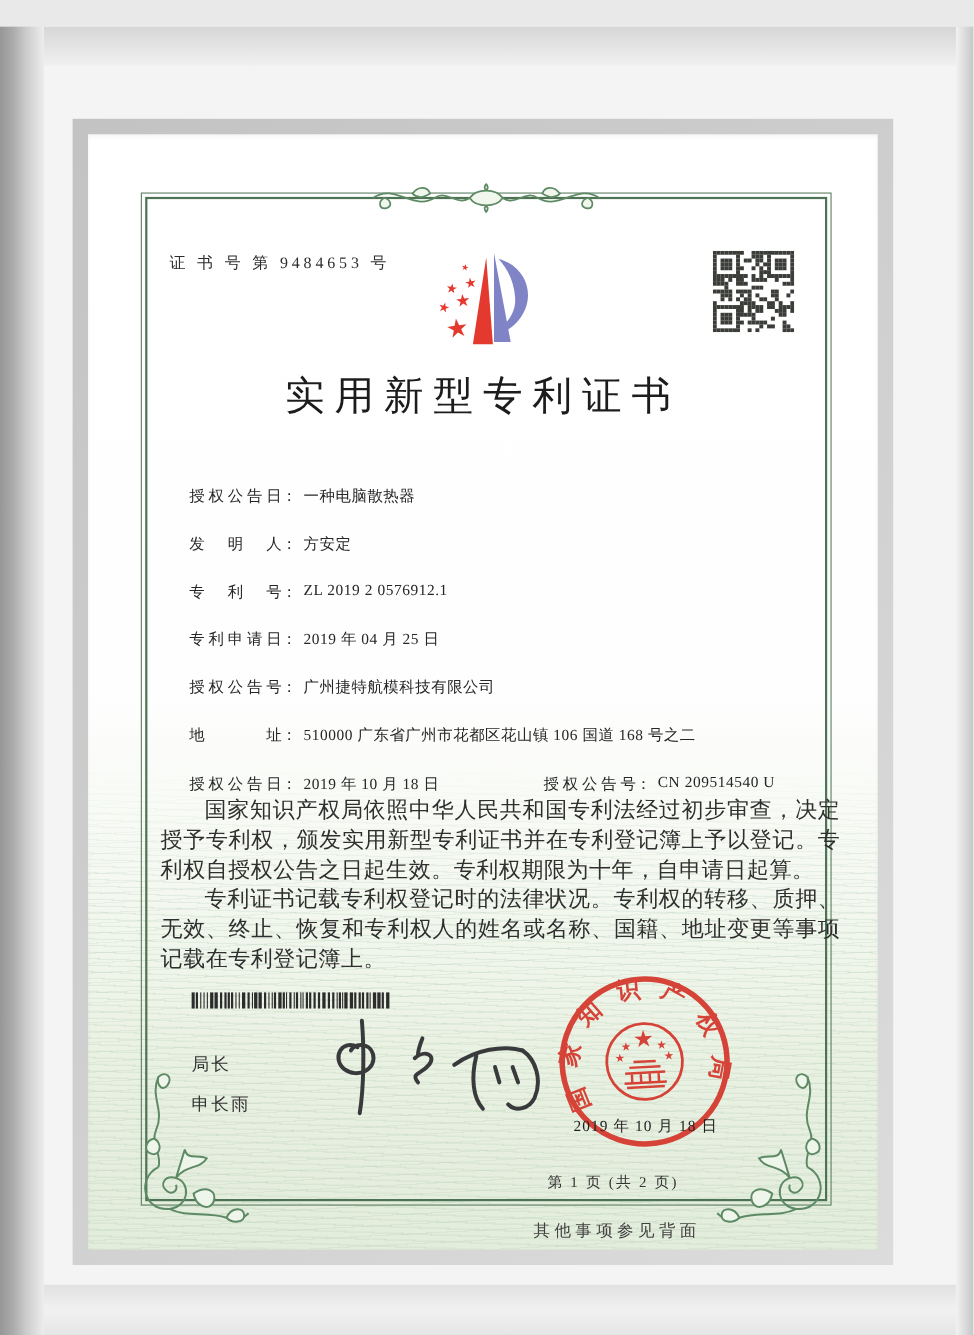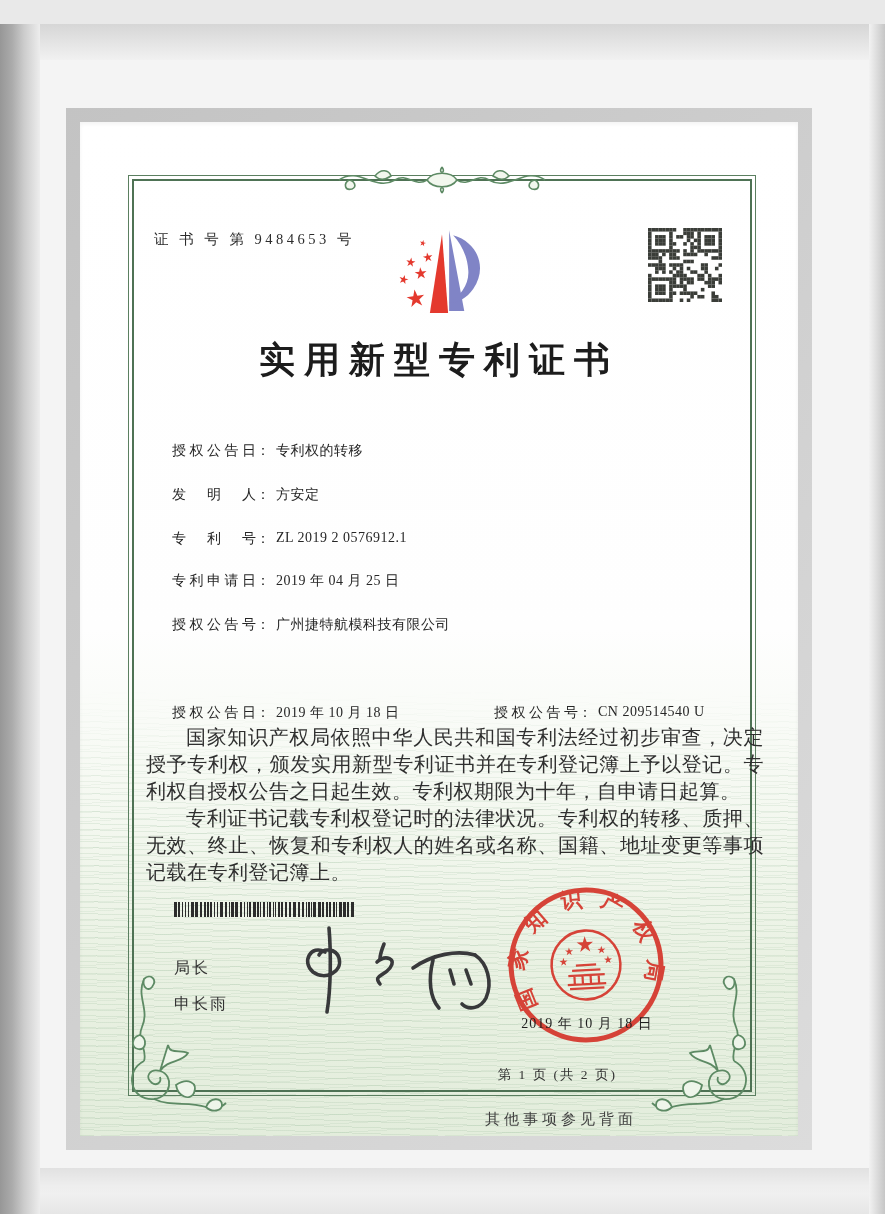--- a/index.html
+++ b/index.html
@@ -32,21 +32,21 @@
     border:2px solid #4e7254;outline:1px solid #5b7f60;outline-offset:3px;}
   .ornament-top{position:absolute;left:255px;top:36px;width:214px;height:42px;}
   .flourish{position:absolute;width:112px;height:138px;}
   .flourish-bl{left:38px;top:853px;}
   .flourish-br{left:568px;top:853px;transform:scaleX(-1);}
   
   .cert-no{position:absolute;left:74px;top:108px;font-size:14.5px;letter-spacing:3.5px;color:#2c2c2c;}
   .logo{position:absolute;left:308px;top:100px;width:104px;height:96px;}
   .qr{position:absolute;left:568px;top:106px;width:74px;height:74px;}
   .title{position:absolute;left:0;top:214px;width:718px;margin:0;text-align:center;
-    font-size:36px;font-weight:700;letter-spacing:9px;color:#1c1c1c;}
+    font-size:36px;font-weight:400;letter-spacing:9px;color:#1c1c1c;}
   .frow{position:absolute;left:92px;width:600px;height:20px;font-size:14px;color:#262626;white-space:nowrap;}
   .flabel{display:inline-block;width:84px;text-align:justify;text-align-last:justify;vertical-align:top;}
   .fcolon{display:inline-block;vertical-align:top;}
   .fvalue{display:inline-block;margin-left:6px;vertical-align:top;letter-spacing:.5px;}
   .pair2{position:absolute;left:322px;top:0;}
   .paras{position:absolute;left:66px;top:602px;width:618px;font-size:20px;line-height:27px;
     color:#2f2f2f;text-align:justify;}
   .paras p{margin:0;text-indent:2em;letter-spacing:.5px;}
   .barcode{position:absolute;left:94px;top:780px;width:182px;height:15px;}
   .director-title{position:absolute;left:94px;top:836px;font-size:16px;letter-spacing:2px;color:#333;
@@ -370,33 +370,36 @@
             <rect x="31.71" y="70.48" width="3.57" height="3.57" fill="#3a3d38"></rect>
             <rect x="38.76" y="70.48" width="3.57" height="3.57" fill="#3a3d38"></rect>
             <rect x="63.43" y="70.48" width="3.57" height="3.57" fill="#3a3d38"></rect>
             <rect x="66.95" y="70.48" width="3.57" height="3.57" fill="#3a3d38"></rect>
             <rect x="70.48" y="70.48" width="3.57" height="3.57" fill="#3a3d38"></rect>
           </svg></div>
 
       <h1 class="title">实用新型专利证书</h1>
 
       <div class="frow" style="top:320px">
-        <span class="flabel">授权公告日</span><span class="fcolon">：</span><span class="fvalue">专利权的转移</span>
+        <span class="flabel">授权公告日</span><span class="fcolon">：</span><span class="fvalue">一种电脑散热器</span>
       </div>
       <div class="frow" style="top:364px">
         <span class="flabel">发明人</span><span class="fcolon">：</span><span class="fvalue">方安定</span>
       </div>
       <div class="frow" style="top:408px">
         <span class="flabel">专利号</span><span class="fcolon">：</span><span class="fvalue">ZL 2019 2 0576912.1</span>
       </div>
       <div class="frow" style="top:450px">
         <span class="flabel">专利申请日</span><span class="fcolon">：</span><span class="fvalue">2019 年 04 月 25 日</span>
       </div>
       <div class="frow" style="top:494px">
         <span class="flabel">授权公告号</span><span class="fcolon">：</span><span class="fvalue">广州捷特航模科技有限公司</span>
+      </div>
+      <div class="frow" style="top:538px">
+        <span class="flabel">地址</span><span class="fcolon">：</span><span class="fvalue">510000 广东省广州市花都区花山镇 106 国道 168 号之二</span>
       </div>
       <div class="frow" style="top:582px">
         <span class="flabel">授权公告日</span><span class="fcolon">：</span><span class="fvalue">2019 年 10 月 18 日</span>
         <span class="pair2"><span class="flabel">授权公告号</span><span class="fcolon">：</span><span class="fvalue">CN 209514540 U</span></span>
       </div>
 
       <div class="paras">
         <p>国家知识产权局依照中华人民共和国专利法经过初步审查，决定授予专利权，颁发实用新型专利证书并在专利登记簿上予以登记。专利权自授权公告之日起生效。专利权期限为十年，自申请日起算。</p>
         <p>专利证书记载专利权登记时的法律状况。专利权的转移、质押、无效、终止、恢复和专利权人的姓名或名称、国籍、地址变更等事项记载在专利登记簿上。</p>
       </div>

